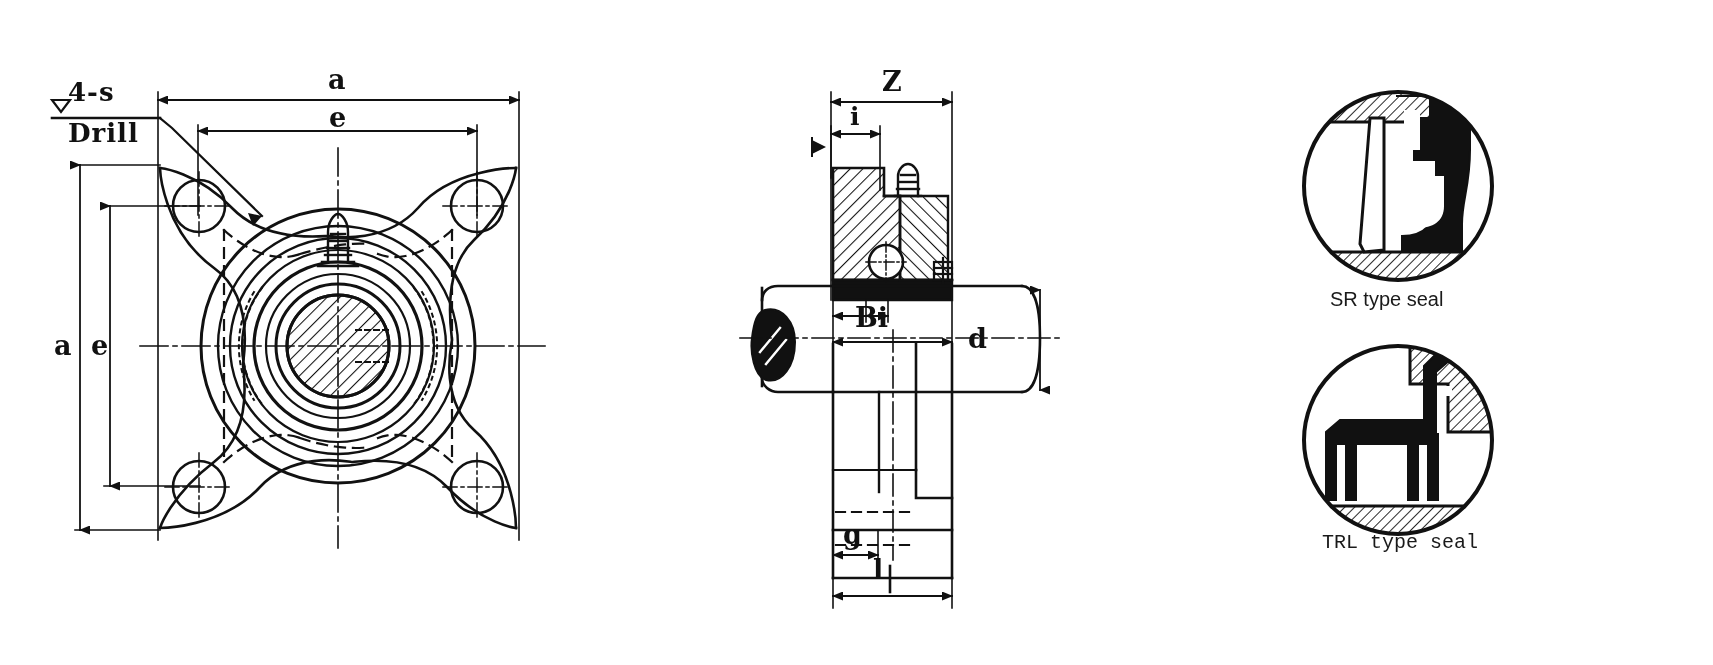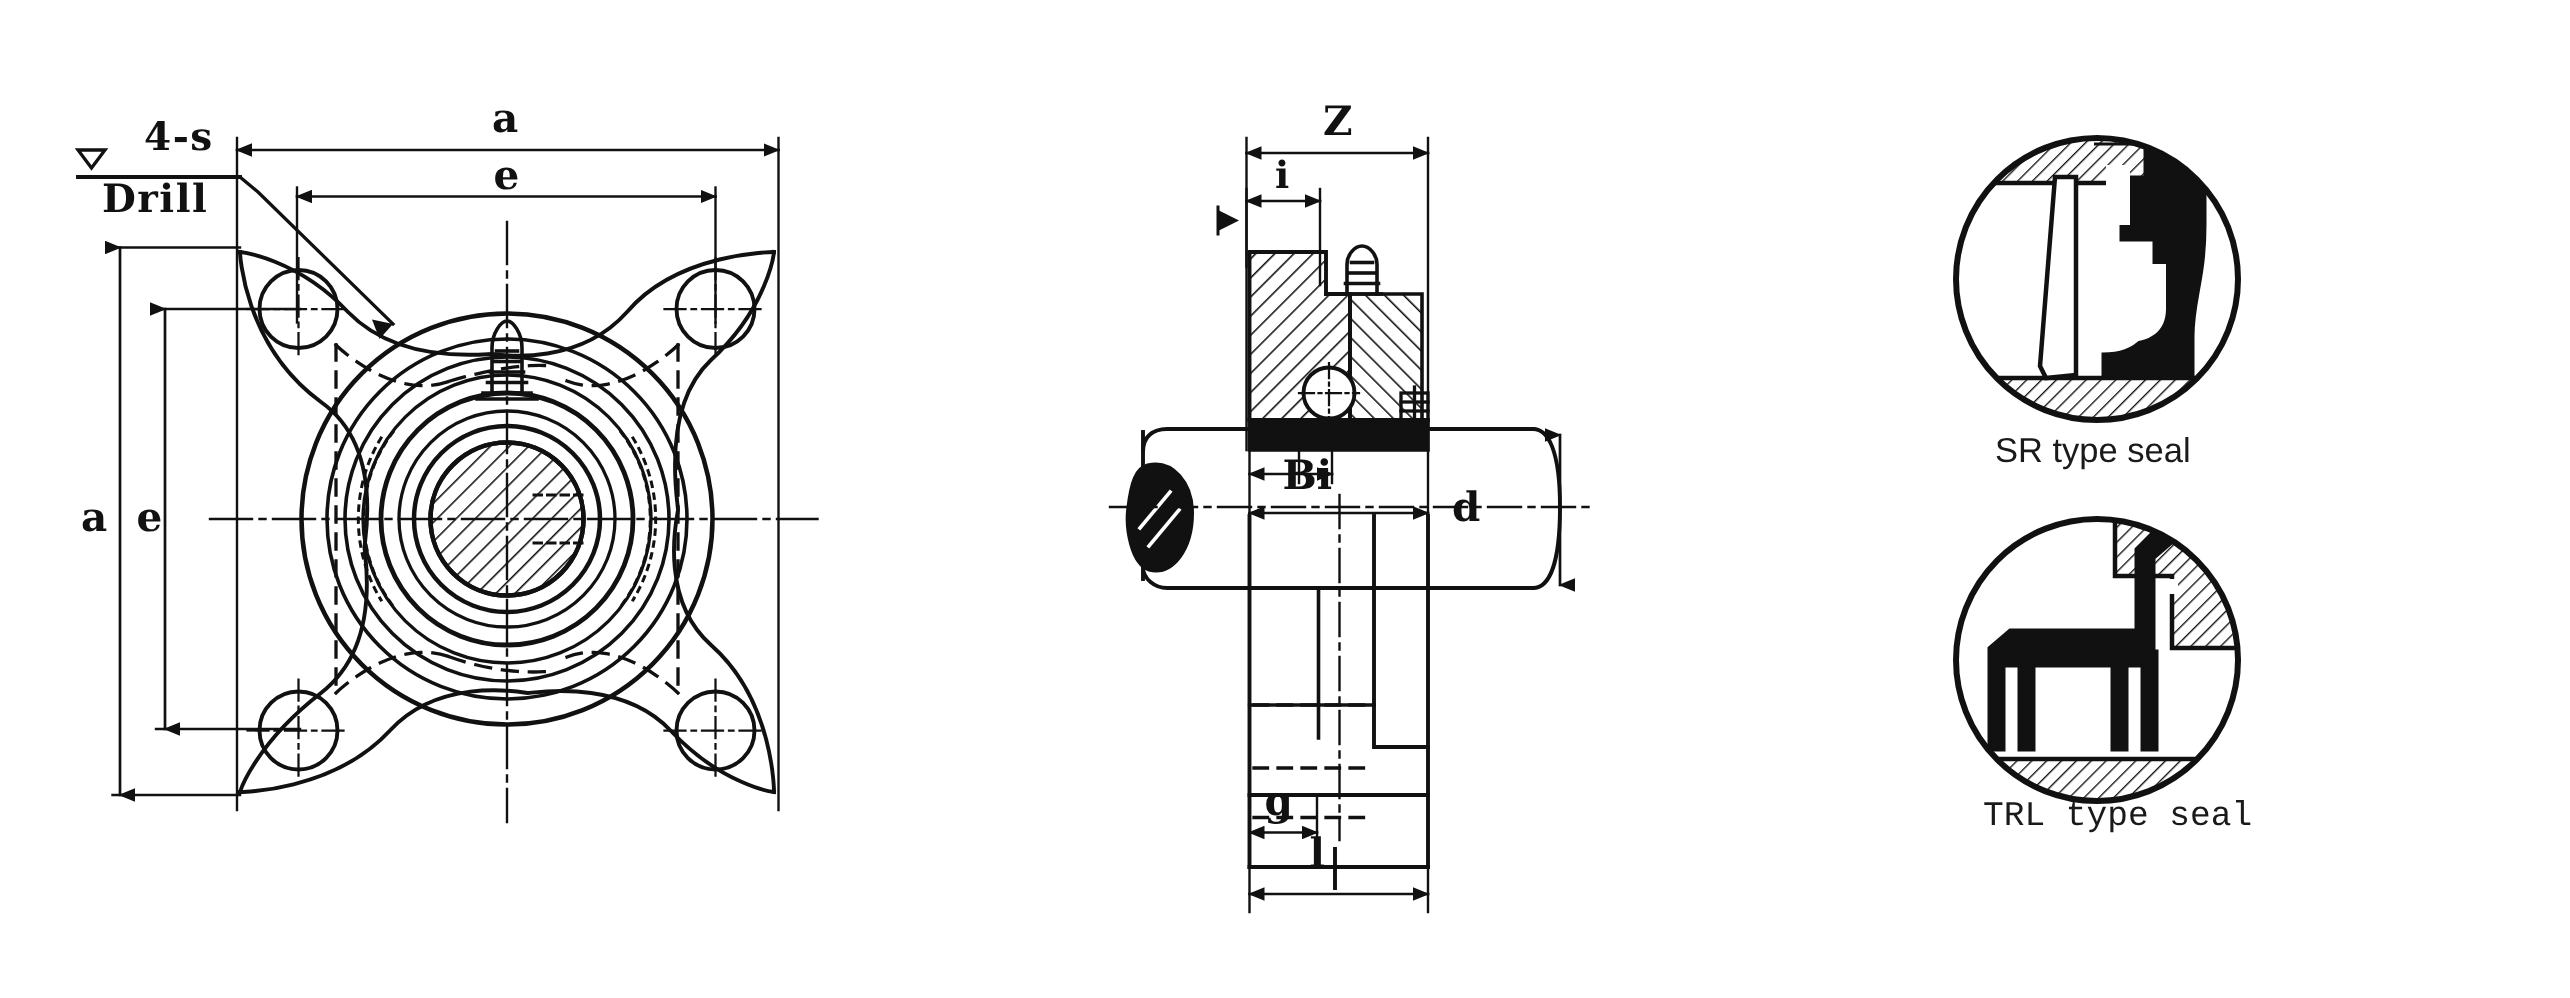--- a/index.html
+++ b/index.html
@@ -5,21 +5,21 @@
   html,body{margin:0;padding:0;background:#ffffff;}
   body{width:1713px;height:665px;position:relative;overflow:hidden;
        font-family:"Liberation Serif",serif;color:#111111;}
   #stage{position:absolute;inset:0;width:1713px;height:665px;}
   svg.draw{position:absolute;left:0;top:0;width:1713px;height:665px;}
   .lbl{position:absolute;font-family:"Liberation Serif",serif;color:#111;
        white-space:nowrap;line-height:1;}
   .dimlbl{font-size:27px;font-weight:700;font-family:"DejaVu Serif",serif;}
   .dimlbl.small{font-size:25px;}
   .notelbl{font-family:"DejaVu Serif",serif;font-size:26px;font-weight:700;letter-spacing:1px;}
-  .seallbl{font-family:"Liberation Sans",sans-serif;font-size:23px;font-weight:400;color:#1a1a1a;}
+  .seallbl{font-family:"Liberation Sans",sans-serif;font-size:20px;font-weight:400;color:#1a1a1a;}
 </style>
 </head>
 <body>
 
 <div id="stage">
 
   <svg class="draw" viewBox="0 0 1713 665">
     <defs>
       <marker id="ar" markerWidth="11" markerHeight="9" refX="10" refY="4.5" orient="auto" markerUnits="userSpaceOnUse">
         <path d="M0,0 L11,4.5 L0,9 Z" fill="#111"></path>
@@ -314,21 +314,21 @@
                      L1428,444 L1428,500 L1438,500 L1438,434 Z" fill="#111" stroke="#111" stroke-width="2"></path>
             <path d="M1340,434 L1436,434 L1436,420 L1340,420 Z" fill="#111" stroke="none"></path>
             <path d="M1442,386 L1452,386 L1452,396 L1442,396 Z" fill="#fff" stroke="none"></path>
           </g>
         </g>
       </g>
 
     </g>
   </svg>
 
-  <div class="lbl notelbl" style="left:96px;top:79px;">4-s</div>
+  <div class="lbl notelbl" style="left:68px;top:79px;">4-s</div>
   <div class="lbl notelbl" style="left:68px;top:120px;">Drill</div>
 
   <div class="lbl dimlbl" style="left:328px;top:66px;">a</div>
   <div class="lbl dimlbl" style="left:329px;top:104px;">e</div>
   <div class="lbl dimlbl" style="left:54px;top:332px;">a</div>
   <div class="lbl dimlbl" style="left:91px;top:332px;">e</div>
 
   <div class="lbl dimlbl" style="left:882px;top:68px;">Z</div>
   <div class="lbl dimlbl small" style="left:850px;top:104px;">i</div>
   <div class="lbl dimlbl" style="left:855px;top:304px;">Bi</div>

